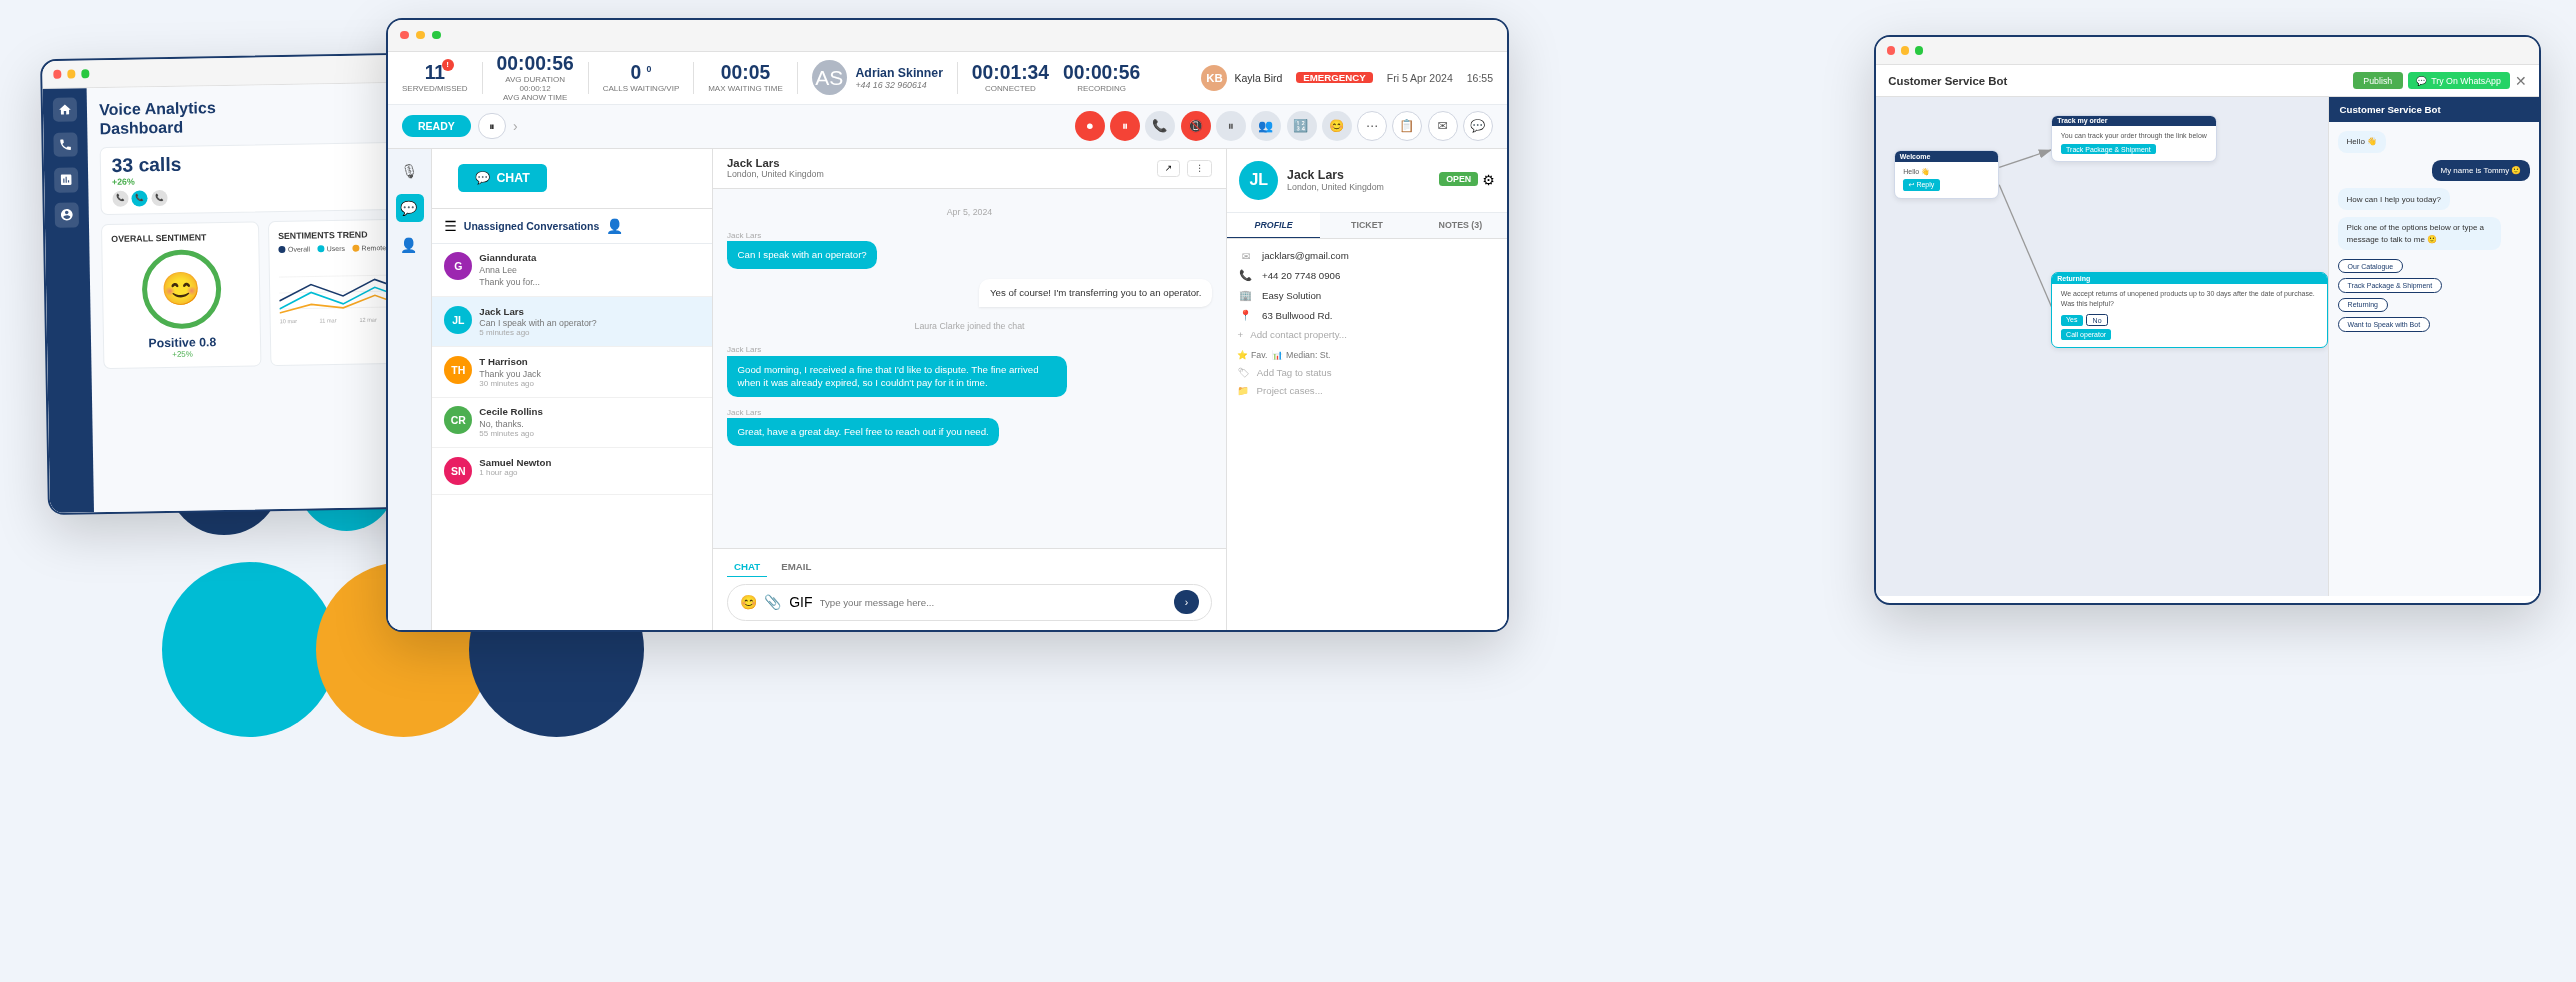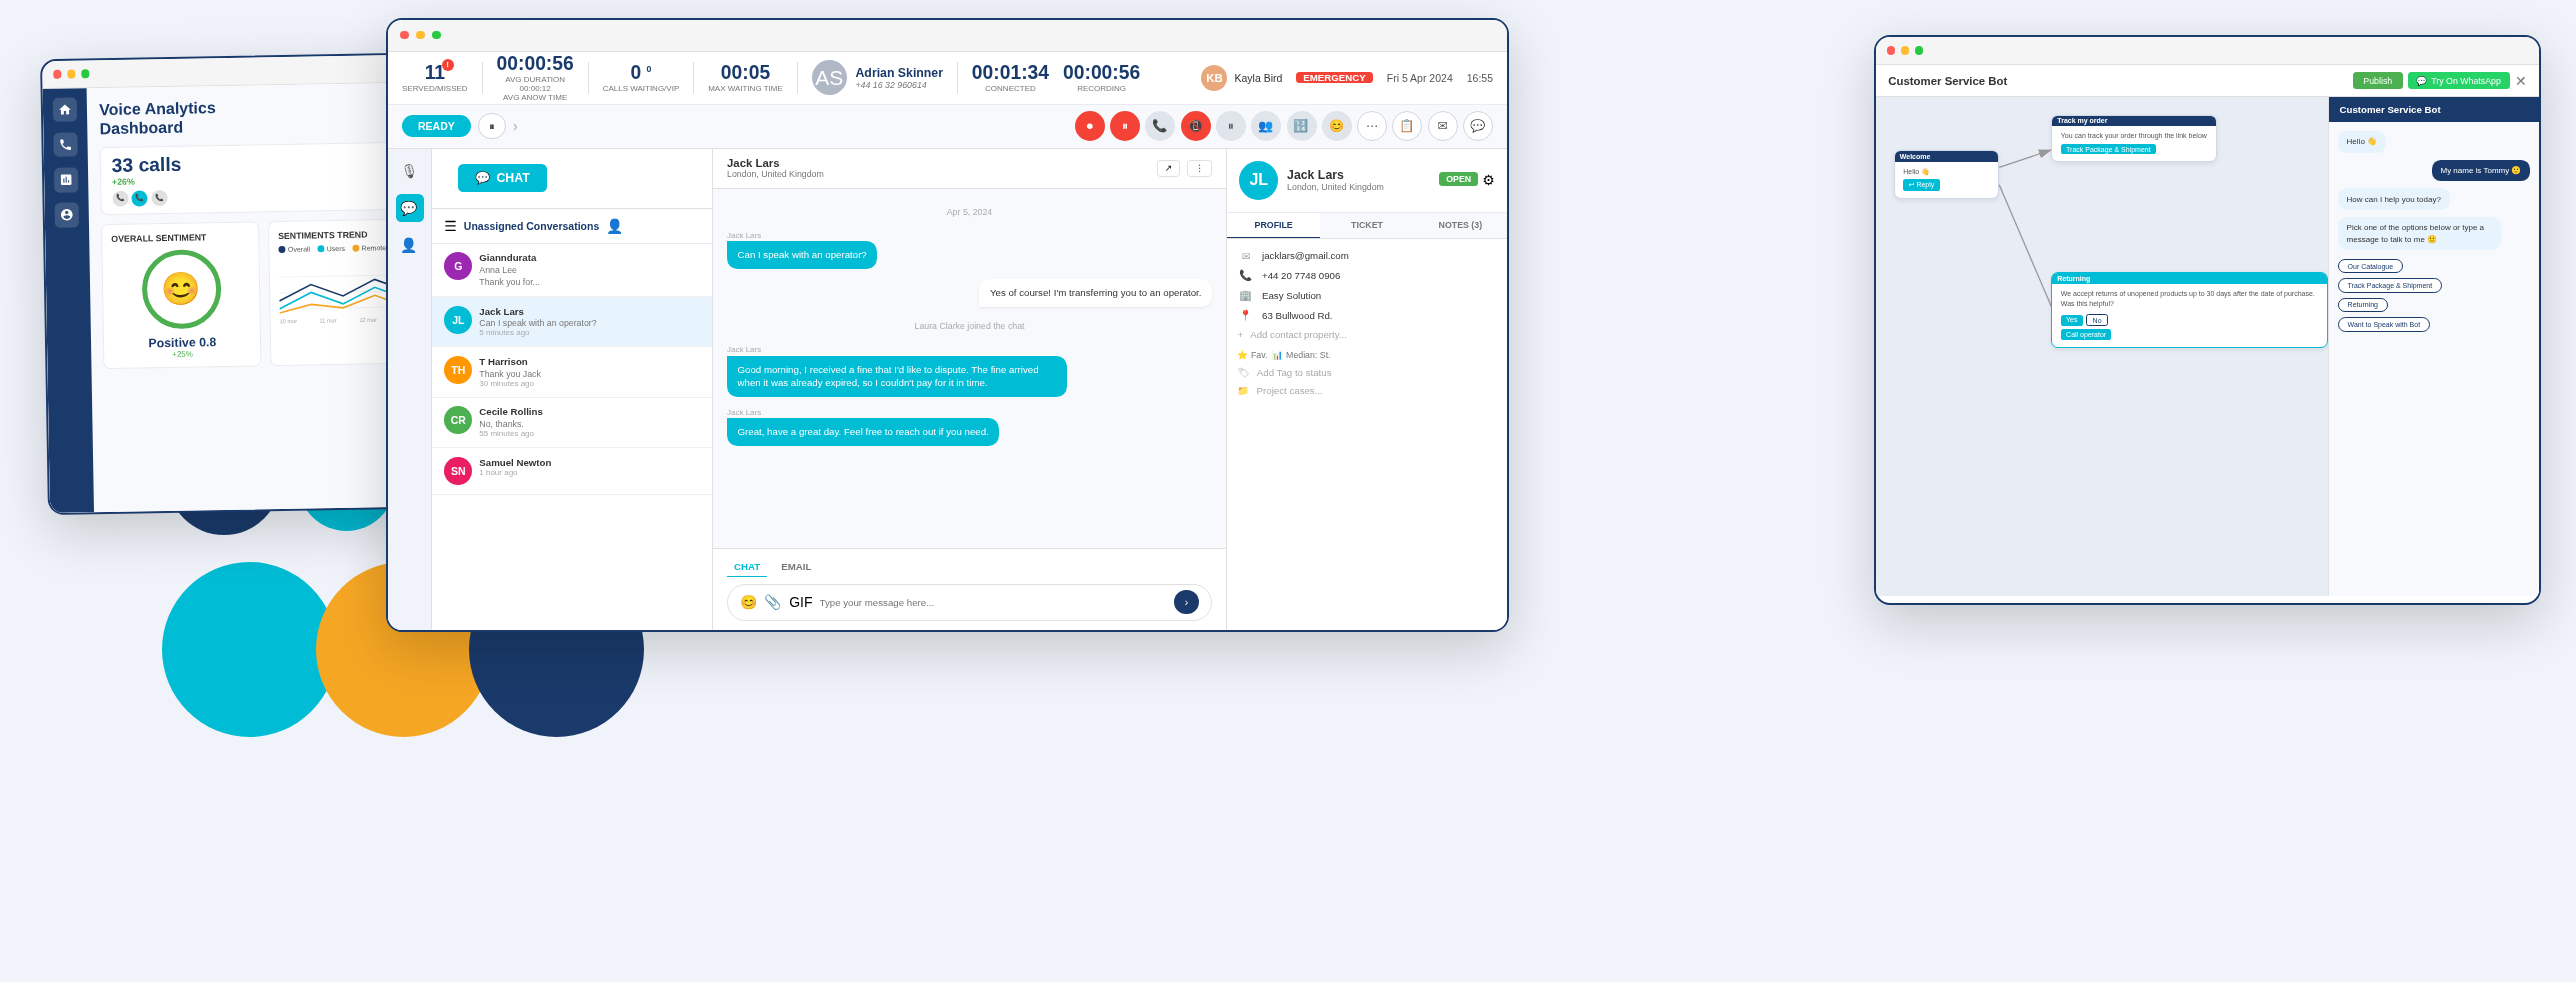--- a/index.html
+++ b/index.html
@@ -841,20 +841,21 @@
       font-size: 8.8px;
       font-weight: 700;
       cursor: pointer;
       color: #777;
     }
 
     .rp-tab.active {
       color: #1a3a6b;
       border-bottom: 1.8px solid #1a3a6b;
       background: #fff;
+      font-style: italic;
     }
 
     .rp-contact-details {
       padding: 10.5px;
       display: flex;
       flex-direction: column;
       gap: 7px;
     }
 
     .rp-detail-row {

